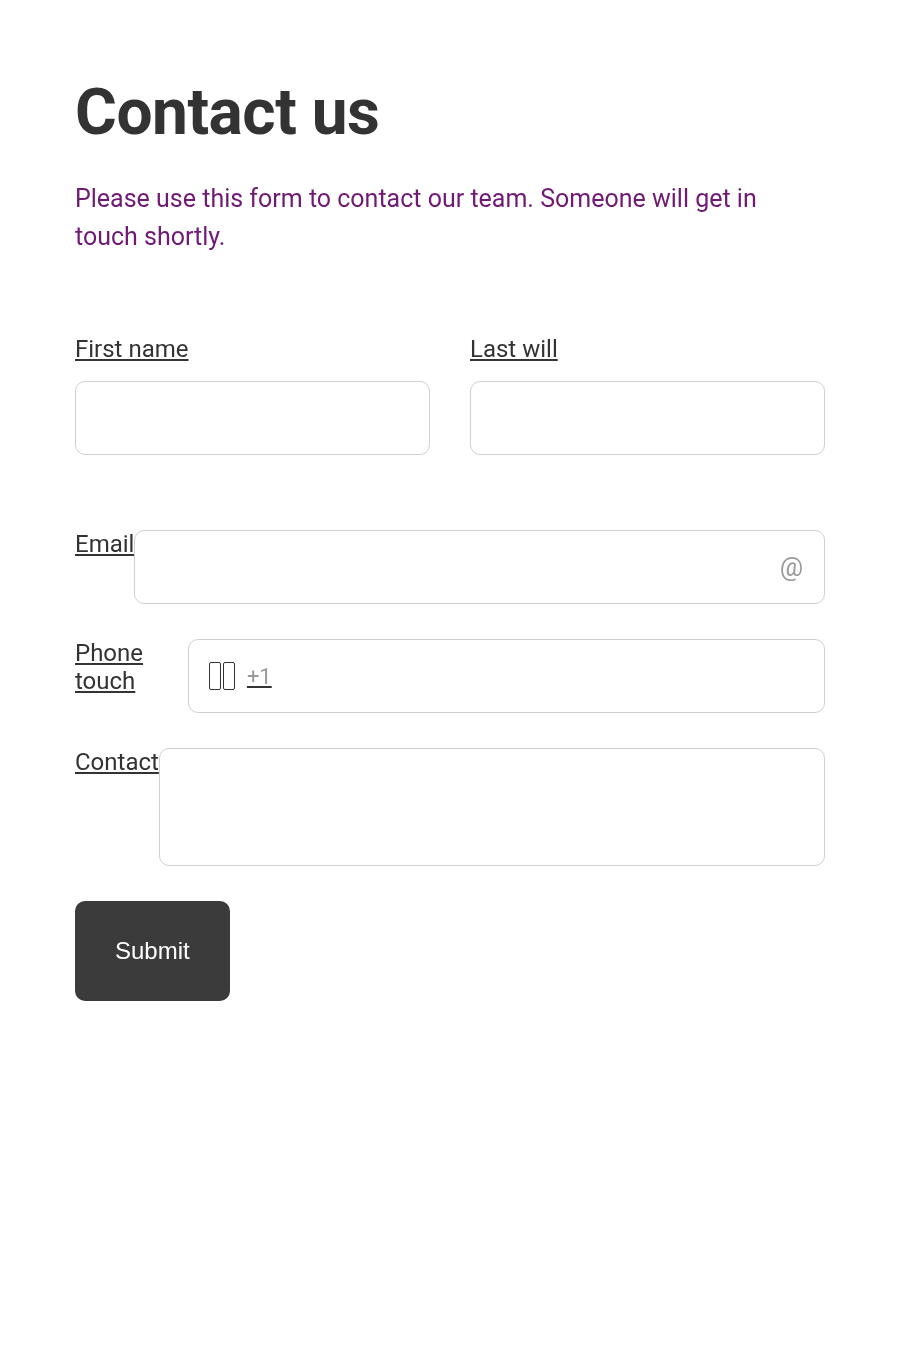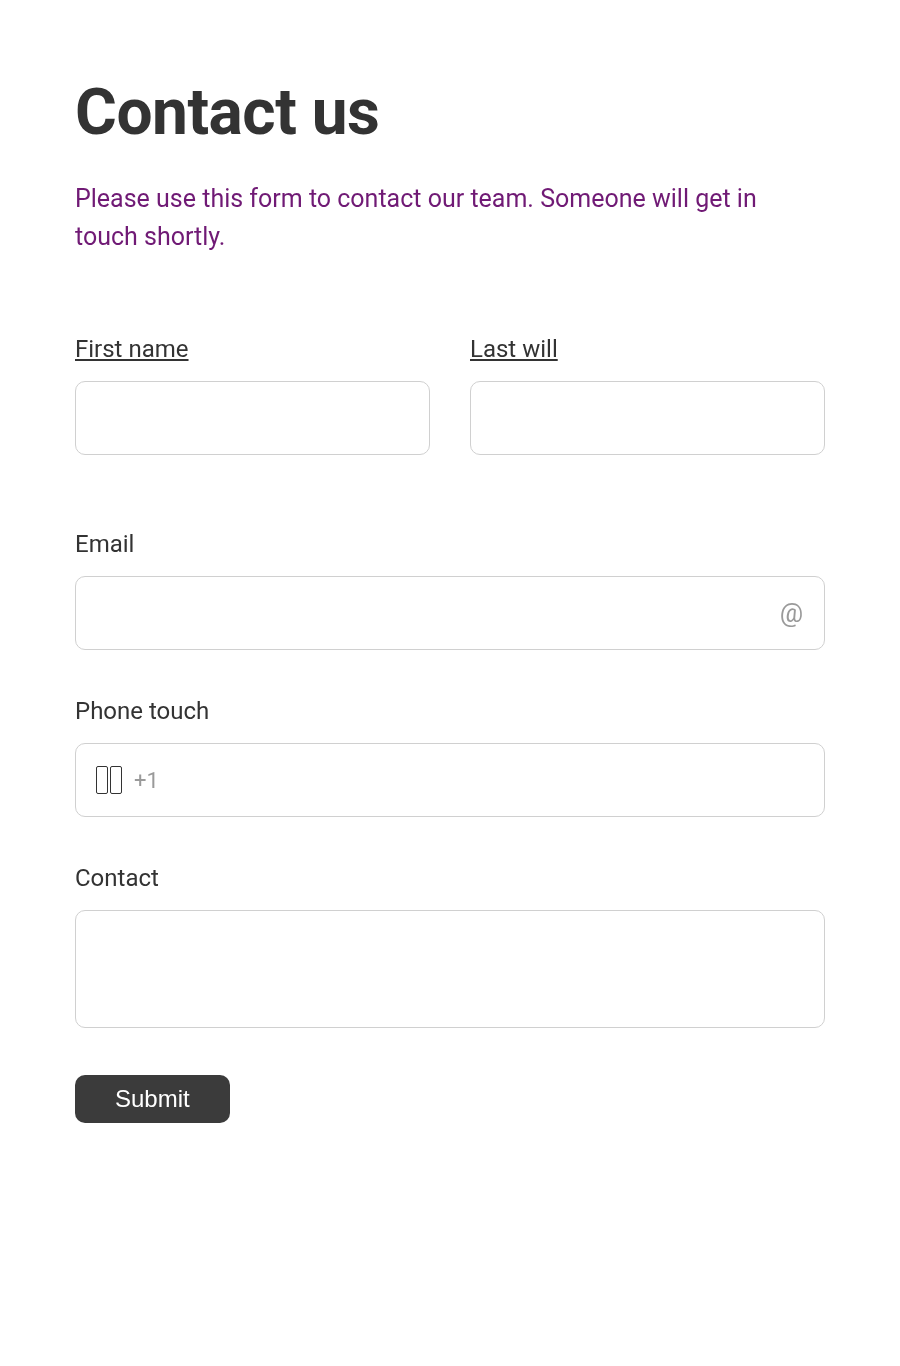--- a/index.html
+++ b/index.html
@@ -42,22 +42,23 @@
     
     .form-group {
       flex: 1;
       display: flex;
       flex-direction: column;
     }
     
     .form-group-full {
       width: 100%;
       display: flex;
-      flex-direction: column;
-      margin-bottom: 47px;
+      flex-direction: row;
+      margin-bottom: 35px;
+      text-decoration: underline;
     }
     
     .field-label {
       font-size: 24px;
       color: #333333;
       margin-bottom: 18px;
     }
     
     .text-input {
       width: 100%;
@@ -141,21 +142,21 @@
       background: #ffffff;
       resize: none;
       font-family: inherit;
     }
     
     .submit-button {
       background: #3b3b3b;
       color: #ffffff;
       border: none;
       border-radius: 10px;
-      padding: 10px 40px;
+      padding: 36px 40px;
       font-size: 24px;
       cursor: pointer;
       display: inline-block;
     }
   </style>
 </head>
 <body>
 
 <h1 class="page-title">Contact us</h1>
 

